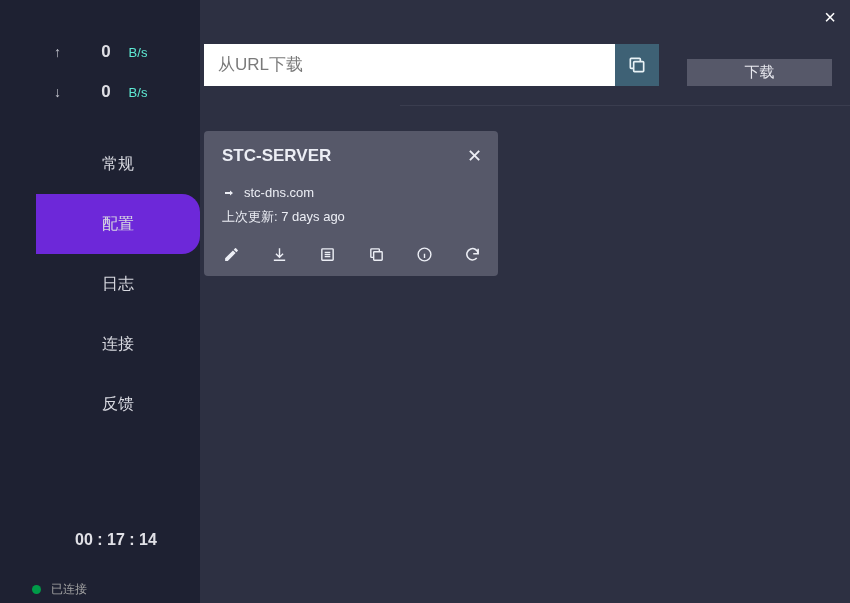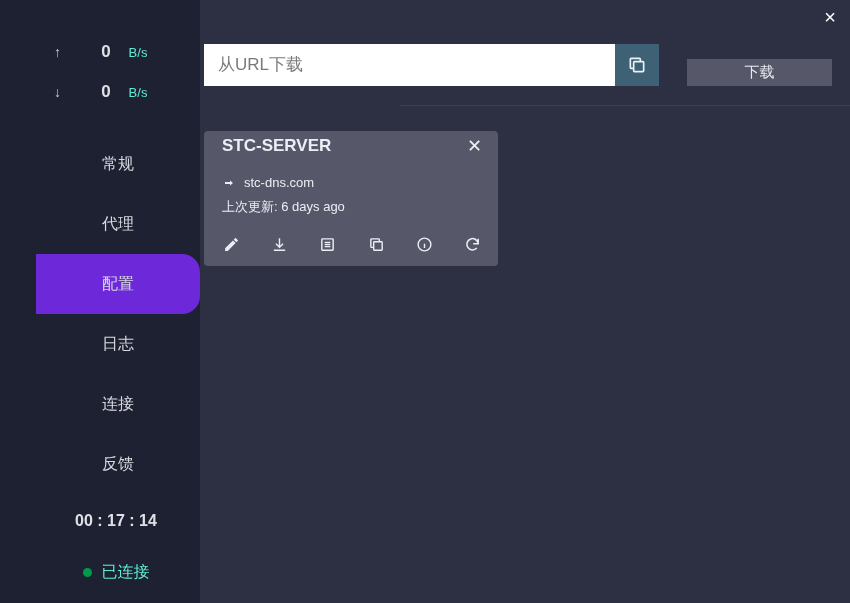--- a/index.html
+++ b/index.html
@@ -74,37 +74,36 @@
       font-size: 16px;
       color: #d8d9e0;
       cursor: pointer;
     }
     .nav-item.active {
       background: #6d28d9;
       border-top-right-radius: 18px;
       border-bottom-right-radius: 18px;
     }
     .bottom-info {
-      padding-bottom: 32px;
+      padding-bottom: 5px;
       margin-left: 32px;
     }
     .timer {
       text-align: center;
       font-size: 16px;
       font-weight: bold;
       color: #e0e0e6;
       padding: 18px 0;
     }
     .status-line {
       display: flex;
       align-items: center;
-      justify-content: center;
       gap: 10px;
-      font-size: 16px;
-      color: #5eead4;
+      font-size: 12px;
+      color: #a3a3a3;
       padding-top: 14px;
     }
     .status-dot {
       width: 9px;
       height: 9px;
       border-radius: 50%;
       background: #009b48;
       display: inline-block;
     }
     .main {
@@ -165,21 +164,21 @@
       right: 0;
       top: 105px;
       height: 1px;
       background: #3a3d4f;
     }
     .card {
       margin: 45px 0 0 4px;
       width: 294px;
       background: #565869;
       border-radius: 4px;
-      padding: 4px 16px 12px 18px;
+      padding: 14px 16px 12px 18px;
       color: #eceef5;
     }
     .card-head {
       display: flex;
       justify-content: space-between;
       align-items: center;
     }
     .card-title {
       font-size: 17px;
       font-weight: bold;
@@ -236,21 +235,20 @@
     </div>
     <div class="stat-row">
       <span class="stat-arrow">↓</span>
       <span class="stat-value">0</span>
       <span class="stat-unit">B/s</span>
     </div>
   </div>
 
   <div class="nav">
     <div class="nav-item">常规</div>
-    <div class="nav-item">代理</div>
     <div class="nav-item active">配置</div>
     <div class="nav-item">日志</div>
     <div class="nav-item">连接</div>
     <div class="nav-item">反馈</div>
   </div>
 
   <div class="bottom-info">
     <div class="timer">00 : 17 : 14</div>
     <div class="status-line">
       <span class="status-dot"></span>
@@ -285,21 +283,21 @@
     <div class="card-line">
       <span class="icon-small">
         <svg width="14" height="12" viewBox="0 0 24 24" fill="#eceef5">
             <path d="M4 10h10v4H4zM14 7l6 5-6 5z"></path>
           </svg>
       </span>
       <span>stc-dns.com</span>
     </div>
     <div class="card-update">
       <span class="bold">上次更新:</span>
-      <span>6 days ago</span>
+      <span>7 days ago</span>
     </div>
     <div class="card-actions">
       <span class="card-action">
         <svg width="17" height="17" viewBox="0 0 24 24" fill="#eceef5">
             <path d="M3 17.25V21h3.75L17.81 9.94l-3.75-3.75L3 17.25zM20.71 7.04a1 1 0 0 0 0-1.41l-2.34-2.34a1 1 0 0 0-1.41 0l-1.83 1.83 3.75 3.75 1.83-1.83z"></path>
           </svg>
       </span>
       <span class="card-action">
         <svg width="17" height="17" viewBox="0 0 24 24" fill="none" stroke="#eceef5" stroke-width="2">
             <path d="M12 3v12M7 11l5 5 5-5M4 20h16"></path>

